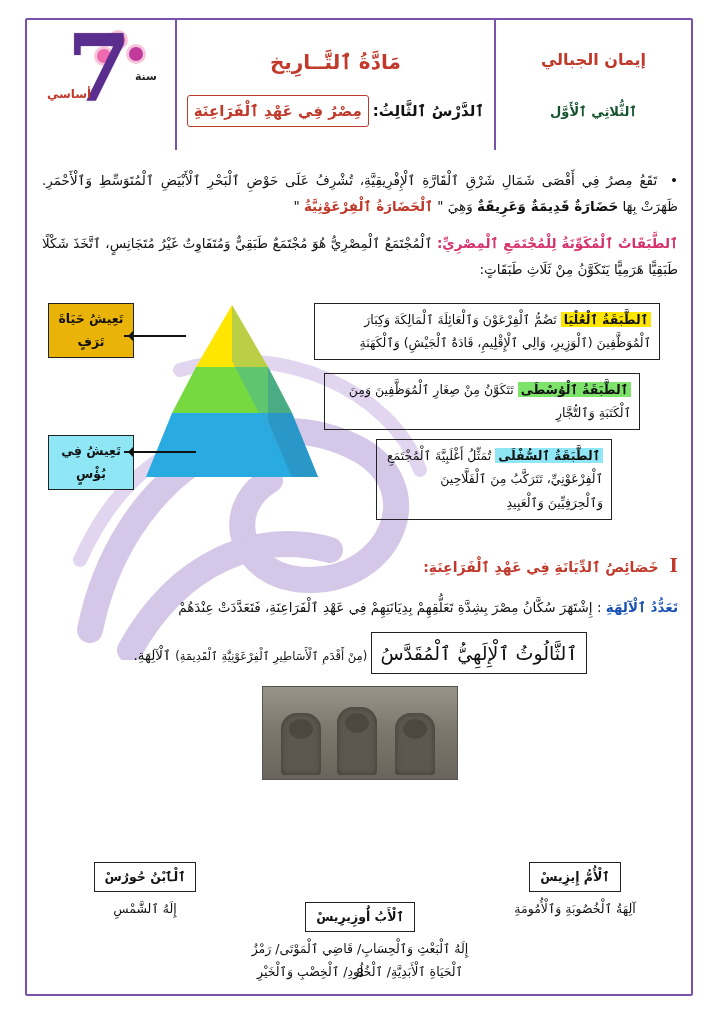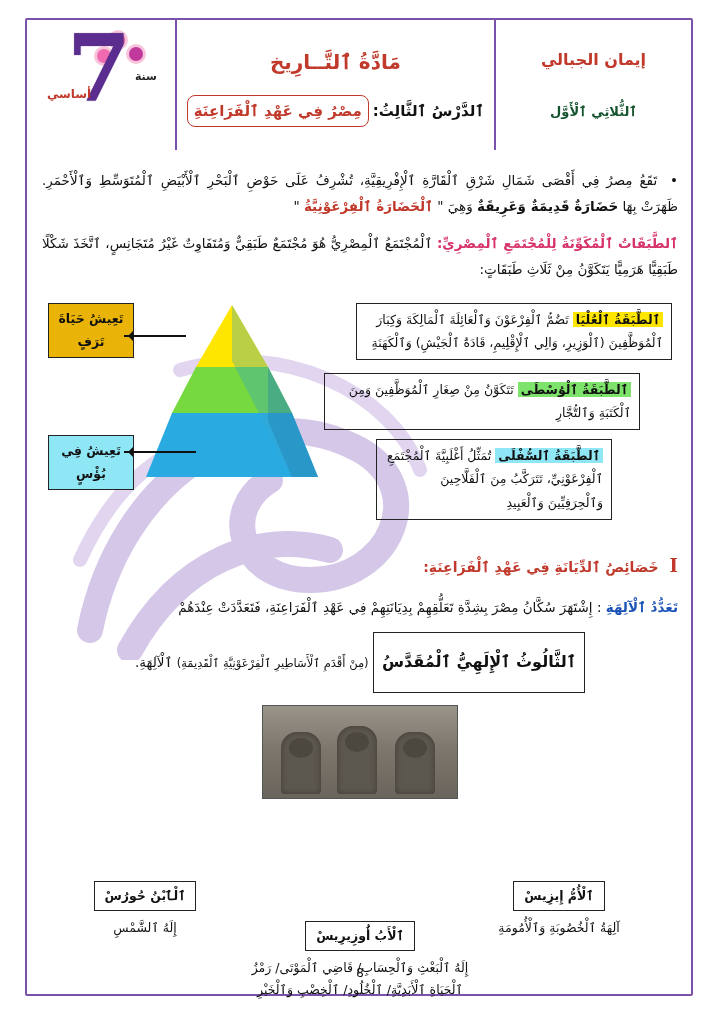--- a/index.html
+++ b/index.html
@@ -55,21 +55,21 @@
     color:#222;font-size:11px;font-weight:700;
   }
   .subject{
     color:#c0392b;font-size:20px;font-weight:700;letter-spacing:1px;
     margin-bottom:14px;
   }
   .lesson{
     font-size:15px;font-weight:700;color:#111;
     display:flex;gap:4px;align-items:center;justify-content:center;flex-wrap:wrap;
   }
-  .lesson .red{color:#c0392b;border:1.5px solid #c0392b;padding:1px 6px;border-radius:8px;}
+  .lesson .red{color:#c0392b;border:1.5px solid #c0392b;padding:1px 6px;border-radius:3px;}
   .teacher{color:#c0392b;font-size:16px;font-weight:700;margin-bottom:24px;}
   .trimester{font-size:13px;font-weight:700;color:#14532d;}
 
   
   .content{position:absolute;left:42px;top:168px;width:636px;}
   p,div{line-height:1.9;}
   .para{font-size:13.5px;text-align:justify;margin:0 0 12px 0;}
   .bullet:before{content:"•";margin-left:6px;color:#111;}
   .red{color:#c0392b;font-weight:700;}
   .pink{color:#d6336c;font-weight:700;}
@@ -78,53 +78,53 @@
 
   
   .hl-y{background:#ffe600;padding:0 3px;font-weight:700;}
   .hl-g{background:#7ee36a;padding:0 3px;font-weight:700;}
   .hl-c{background:#8fe6f5;padding:0 3px;font-weight:700;}
 
   
   .diagram{position:relative;height:250px;margin-top:6px;}
   .boxrow{position:absolute;border:1px solid #222;background:rgba(255,255,255,.0);
     font-size:12.5px;padding:4px 8px;box-sizing:border-box;}
-  .b-top{right:6px;top:8px;width:316px;}
+  .b-top{right:18px;top:8px;width:346px;}
   .b-mid{right:38px;top:78px;width:316px;}
   .b-low{right:66px;top:144px;width:236px;}
   .sidebox{position:absolute;border:1px solid #222;padding:3px 6px;font-size:12.5px;font-weight:700;text-align:center;}
   .s-top{left:6px;top:8px;width:72px;background:#eab308;}
   .s-bot{left:6px;top:140px;width:72px;background:#8fe6f5;}
   .pyr{position:absolute;left:100px;top:6px;width:180px;height:190px;}
   .arrow{position:absolute;height:2px;background:#111;}
   .arrow:after{content:"";position:absolute;left:-1px;top:-4px;border:5px solid transparent;border-right-color:#111;}
 
   .numeral{
     display:inline-block;color:#c0392b;font-weight:700;font-size:18px;
     font-family:"DejaVu Serif","Liberation Serif",serif;margin-left:6px;
   }
   .section-title{font-size:14px;font-weight:700;color:#c0392b;margin:4px 0 12px 0;}
 
-  .centerbox{border:1px solid #222;padding:14px 8px;display:inline-block;font-weight:700;font-size:16px;}
+  .centerbox{border:1px solid #222;padding:2px 8px;display:inline-block;font-weight:400;font-size:19px;}
 
   
   .photo{
     width:194px;height:92px;margin:10px auto 4px auto;
     border:1px solid #555;
     background:linear-gradient(180deg,#9a958b 0%,#7d776d 45%,#6a655c 100%);
     position:relative;overflow:hidden;
   }
   .statue{position:absolute;bottom:4px;width:40px;height:62px;border-radius:16px 16px 4px 4px;background:#5d584f;box-shadow:inset 0 0 6px #3e3a34;}
   .st1{left:18px;} .st2{left:74px;height:68px;} .st3{left:132px;}
   .statue:before{content:"";position:absolute;left:8px;top:6px;width:24px;height:20px;border-radius:50%;background:#4c4840;}
   .gods{position:relative;height:170px;font-size:12.5px;}
   .god{position:absolute;text-align:center;}
   .godname{border:1px solid #222;padding:2px 10px;font-weight:700;display:inline-block;}
   .godtxt{margin-top:6px;line-height:1.8;}
-  .g-right{right:24px;top:78px;width:190px;}
+  .g-right{right:8px;top:78px;width:190px;}
   .g-mid{left:200px;top:118px;width:236px;}
   .g-left{left:8px;top:78px;width:190px;}
   .pagenum{position:absolute;left:0;right:0;bottom:34px;text-align:center;font-size:12px;color:#111;}
 </style>
 </head>
 <body>
 
 <div class="page">
 
   <svg class="watermark" viewBox="0 0 420 330" xmlns="http://www.w3.org/2000/svg">

